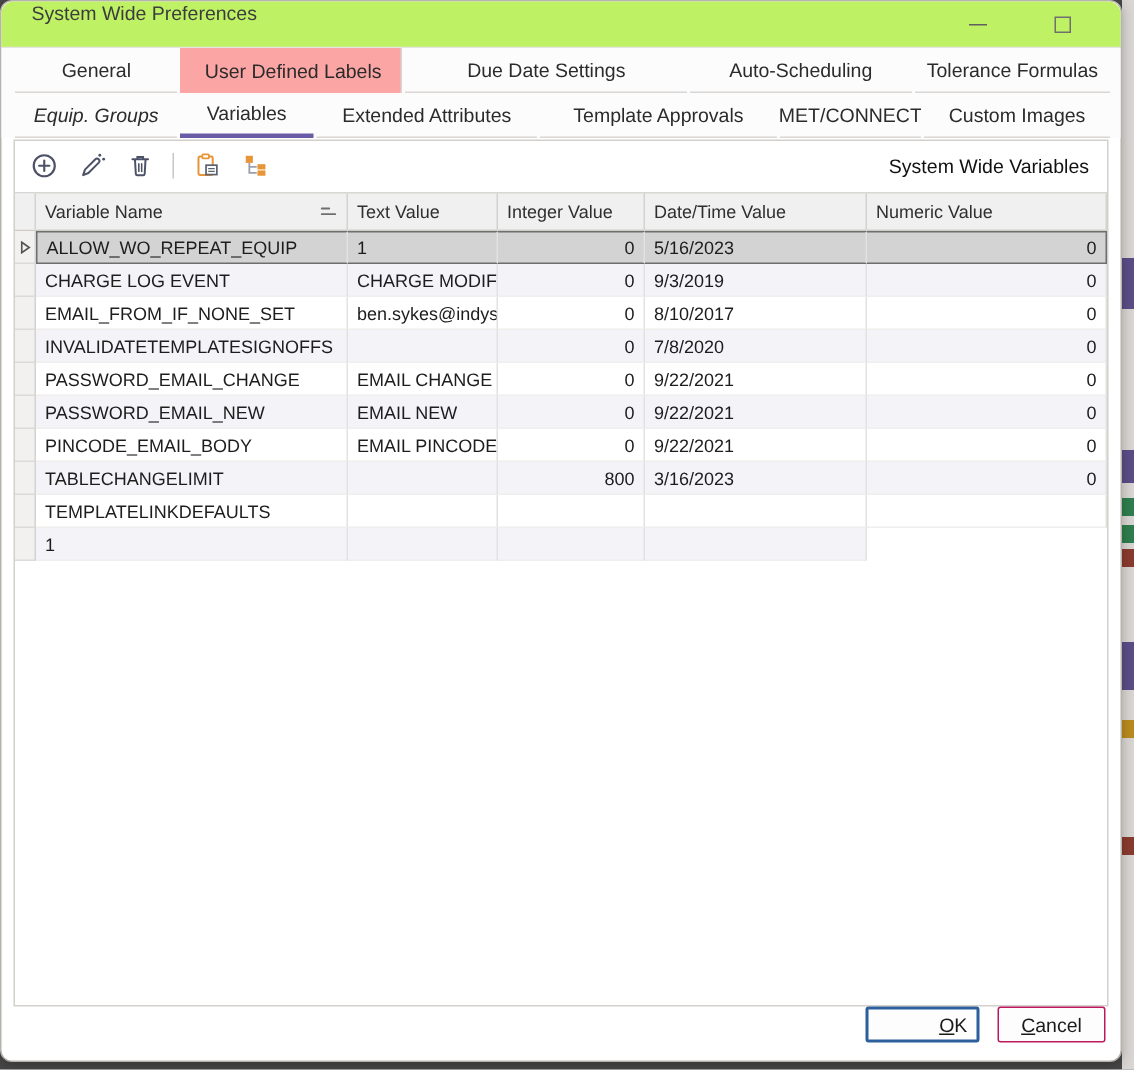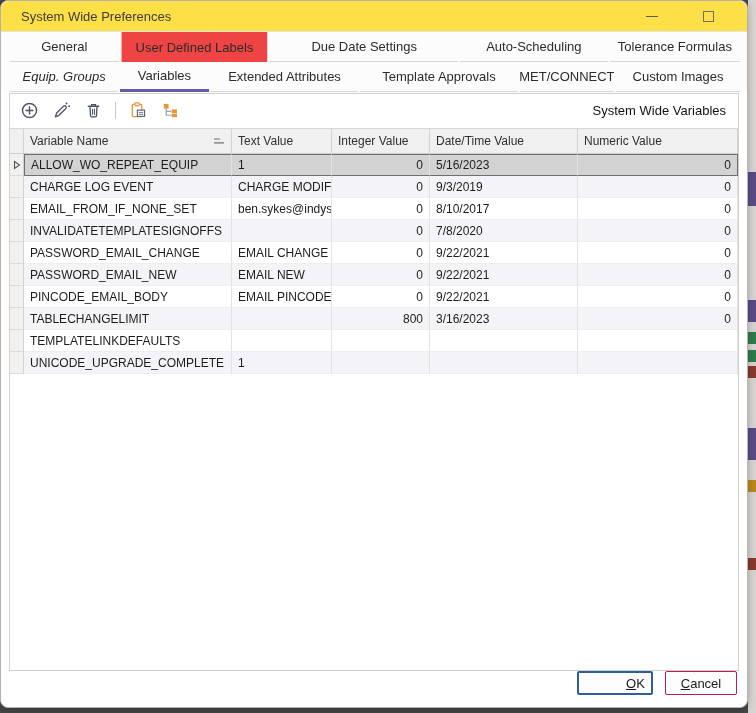--- a/index.html
+++ b/index.html
@@ -21,40 +21,40 @@
   .seg.s7{top:480px;height:12px;background:#b98a1e;}
   .seg.s8{top:558px;height:12px;background:#8a3a2e;}
   
   .window{
     position:absolute;top:0;left:0;width:748px;height:708px;
     background:#ffffff;border:1px solid #b6b3ae;border-radius:8px;
     box-shadow:0 2px 8px rgba(0,0,0,.25);
     box-sizing:border-box;
   }
   .titlebar{
-    height:30px;display:flex;align-items:center;
-    background:#fde047;border-radius:8px 8px 0 0;
+    height:30px;display:flex;
+    background:#bef264;border-radius:8px 8px 0 0;
     border-bottom:1px solid #e6e4e1;
   }
   .titlebar .title{font-size:13px;color:#3d3d3d;padding-left:20px;flex:1;}
   .win-controls{display:flex;align-items:center;gap:30px;padding-right:26px;}
   .win-btn{width:26px;height:22px;display:flex;align-items:center;justify-content:center;cursor:default;}
   .glyph-min{width:12px;border-top:1px solid #5f5f5f;height:0;}
   .glyph-max{width:11px;height:11px;border:1px solid #6f6f6f;box-sizing:border-box;background:transparent;}
   
   .tabrow{display:flex;align-items:stretch;height:30px;padding:0 6px 0 8px;background:#fdfcfc;}
   .tab{
     display:flex;align-items:center;justify-content:center;
     font-size:13px;color:#2b2b2b;box-sizing:border-box;
     border-bottom:1px solid #d9d6d3;margin:0 1px;cursor:default;
     white-space:nowrap;overflow:hidden;position:relative;
   }
   .tabrow1 .t0{width:110px;} .tabrow1 .t1{width:150px;} .tabrow1 .t2{width:190px;}
   .tabrow1 .t3{width:150px;} .tabrow1 .t4{width:132px;}
-  .tabrow1 .tab.active{border-bottom:none;border-left:1px solid #fca5a5;border-right:1px solid #d9d6d3;background:#ef4444;}
+  .tabrow1 .tab.active{border-bottom:none;border-left:3px solid #fca5a5;border-right:1px solid #d9d6d3;background:#fca5a5;}
   .tabrow2 .t0{width:110px;font-style:italic;} .tabrow2 .t1{width:90px;}  .tabrow2 .t2{width:150px;}
   .tabrow2 .t3{width:160px;} .tabrow2 .t4{width:96px;}  .tabrow2 .t5{width:126px;}
   .tabrow2 .tab.active{border-bottom:3px solid #6a5ba7;font-weight:normal;}
   
   .page{
     position:absolute;left:8px;right:8px;top:92px;height:578px;
     border:1px solid #d2cfcc;background:#fff;box-sizing:border-box;
     display:flex;flex-direction:column;
   }
   
@@ -317,21 +317,20 @@
     <div class="cell">TEMPLATELINKDEFAULTS</div>
     <div class="cell"></div>
     <div class="cell num"></div>
     <div class="cell"></div>
     <div class="cell num"></div>
   </div>
           <div class="grid-row">
     <div class="cell indicator">
       
     </div>
-    <div class="cell">UNICODE_UPGRADE_COMPLETE</div>
     <div class="cell">1</div>
     <div class="cell num"></div>
     <div class="cell"></div>
     <div class="cell num"></div>
   </div>
         </div>
     </div>
 
   </div>
 

